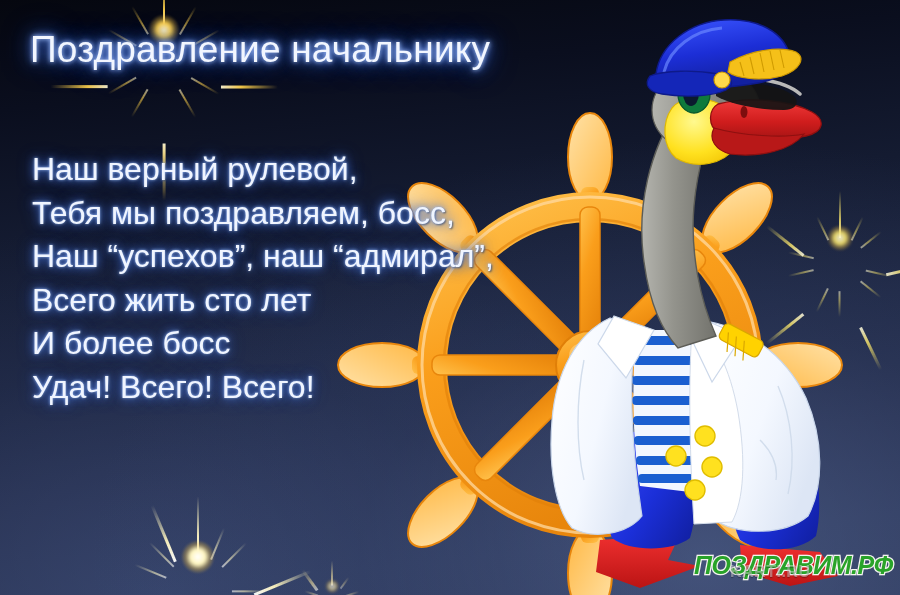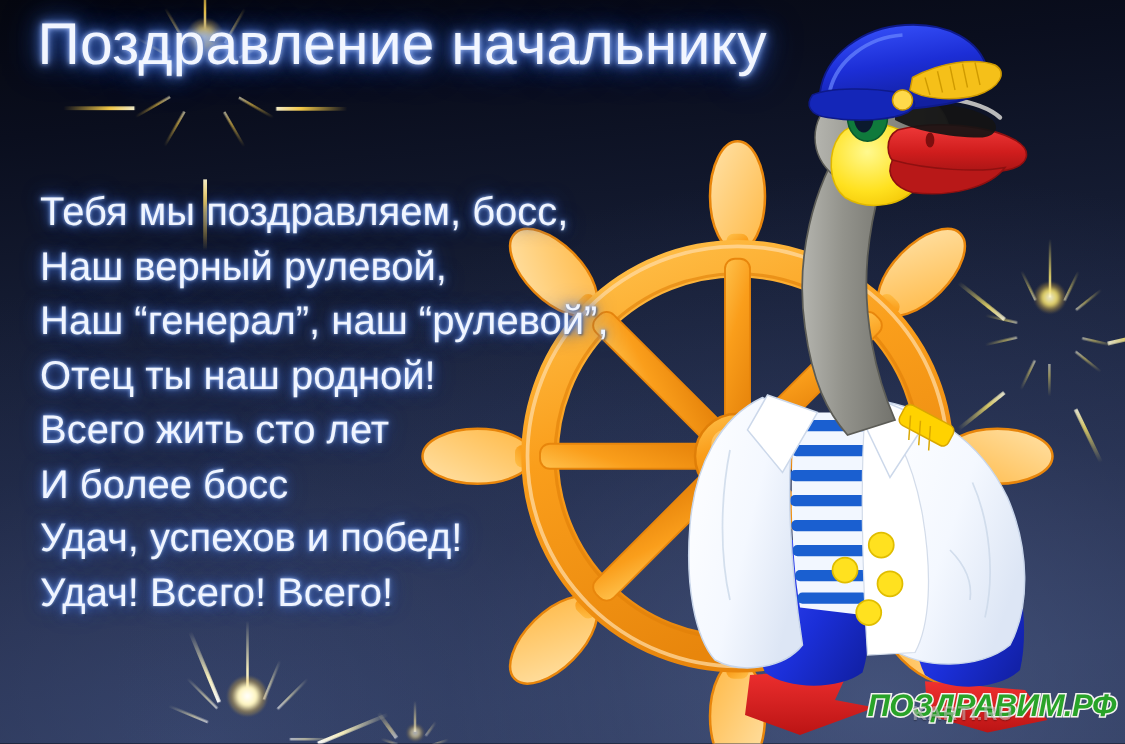--- a/index.html
+++ b/index.html
@@ -28,22 +28,22 @@
   }
   .sp-ray {
     position: absolute; left: 50%; top: 50%;
     transform-origin: 50% 50%;
   }
 
   
   #title {
     position: absolute;
     left: 30px;
-    top: 7px;
-    font-size: 47px;
+    top: 22px;
+    font-size: 37px;
     line-height: 56px;
     font-weight: 400;
     color: #f2f6ff;
     letter-spacing: 0.2px;
     white-space: nowrap;
     text-shadow:
       0 0 4px #a8c4ff,
       0 0 9px #6f9bff,
       0 0 18px #2f63d8,
       0 0 30px #1b3f9b,
@@ -422,27 +422,25 @@
         <div class="sp-ray" style="width: 1.5px; height: 14.3px; margin-left: -0.75px; background: linear-gradient(to top, rgb(255, 255, 255) 0%, rgb(255, 234, 160) 35%, rgba(255, 255, 255, 0) 100%); opacity: 0.36; transform: rotate(72deg) translateY(-14.3px); transform-origin: 50% 100%; filter: blur(0.4px);"></div>
         <div class="sp-ray" style="width: 1.5px; height: 14.3px; margin-left: -0.75px; background: linear-gradient(to top, rgb(255, 255, 255) 0%, rgb(255, 234, 160) 35%, rgba(255, 255, 255, 0) 100%); opacity: 0.36; transform: rotate(288deg) translateY(-14.3px); transform-origin: 50% 100%; filter: blur(0.4px);"></div>
         <div class="sp-ray" style="width: 2.6px; height: 25.48px; margin-left: -1.3px; background: linear-gradient(to top, rgb(255, 255, 255) 0%, rgb(255, 234, 160) 35%, rgba(255, 255, 255, 0) 100%); opacity: 0.57; transform: rotate(324deg) translateY(-25.48px); transform-origin: 50% 100%; filter: blur(0.4px);"></div>
         <div class="sp-core" style="width: 13.52px; height: 13.52px; background: radial-gradient(circle, rgb(255, 255, 255) 0%, rgb(255, 234, 160) 32%, rgba(255, 200, 60, 0.35) 55%, rgba(255, 200, 60, 0) 78%); opacity: 0.6; filter: blur(1px);"></div>
       </div>
     </div>
 
   <div id="title">Поздравление начальнику</div>
 
   <div id="poem">
+      <div class="poem-line">Наш верный рулевой,</div>
       <div class="poem-line">Тебя мы поздравляем, босс,</div>
-      <div class="poem-line">Наш верный рулевой,</div>
-      <div class="poem-line">Наш “генерал”, наш “рулевой”,</div>
-      <div class="poem-line">Отец ты наш родной!</div>
+      <div class="poem-line">Наш “успехов”, наш “адмирал”,</div>
       <div class="poem-line">Всего жить сто лет</div>
       <div class="poem-line">И более босс</div>
-      <div class="poem-line">Удач, успехов и побед!</div>
       <div class="poem-line">Удач! Всего! Всего!</div>
     </div>
 
   <div id="watermark">
     <div id="wm-main">ПОЗДРАВИМ.РФ</div>
     <div id="wm-sub">KARTI.RU</div>
   </div>
 
 </div>
 

